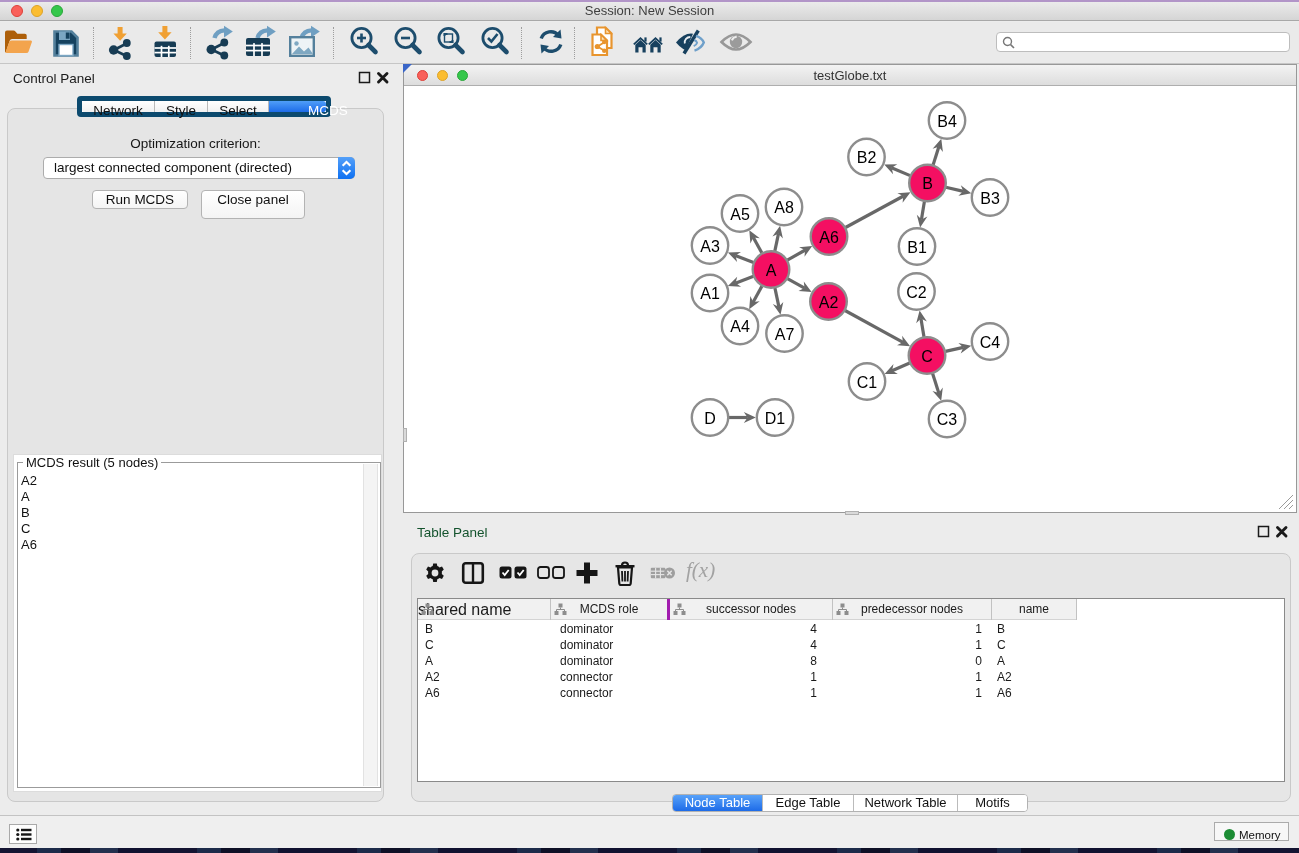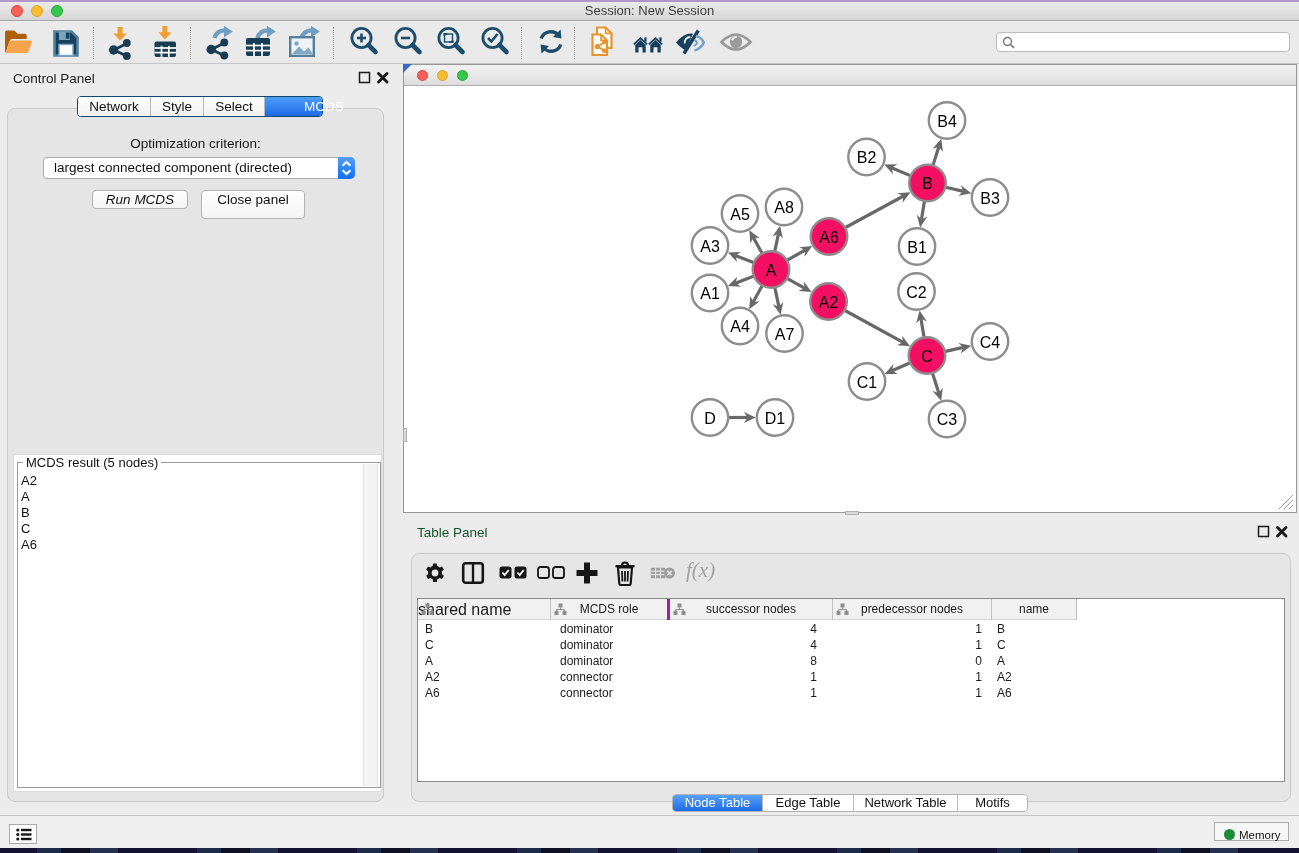--- a/index.html
+++ b/index.html
@@ -8,30 +8,30 @@
 #titlebar { left:0; top:0; width:1299px; height:21px; background:linear-gradient(#ebebeb,#d5d5d5); border-top:2px solid #b295c8; border-bottom:1px solid #a8a8a8; }
 .tl { border-radius:50%; width:12px; height:12px; top:5px; }
 #titletext { width:100%; text-align:center; top:3px; font-size:13px; color:#3e3e3e; }
 #toolbar { left:0; top:22px; width:1299px; height:42px; background:#eaeaea; border-bottom:1px solid #c6c6c6; }
 .sep { top:27px; width:0; height:32px; border-left:1px dotted #9d9d9d; }
 .ticon { top:24px; }
 #searchbox { left:996px; top:32px; width:294px; height:20px; background:#fff; border:1px solid #bdbdbd; border-radius:4px; }
 
 #cp-title { left:13px; top:71px; font-size:13.5px; color:#1c1c1c; }
 #cp-panel { left:7px; top:108px; width:377px; height:694px; background:#e5e5e5; border:1px solid #c9c9c9; border-radius:8px; }
-#cp-tabs { left:77px; top:96px; height:21px; display:flex; border:1px solid #0c4a6e; border-radius:4px; background:#fff; }
+#cp-tabs { left:77px; top:96px; height:21px; display:flex; border:5px solid #0c4a6e; border-radius:4px; background:#fff; }
 #cp-tabs .tab { font-size:13.5px; color:#111; text-align:center; line-height:19px; background:linear-gradient(#ffffff,#f1f1f1); border-right:1px solid #b9b9b9; }
 #cp-tabs .tab:first-child { border-radius:3px 0 0 3px; }
 #cp-tabs .tab:last-child { border-right:none; border-radius:0 3px 3px 0;padding-left:39px; }
 #cp-tabs .tab.sel { background:linear-gradient(#4f9ef9,#1d6be8); color:#fff; }
 #opt-label { left:7px; top:136px; width:377px; text-align:center; font-size:13.5px; color:#161616; }
 #dropdown { left:43px; top:157px; width:312px; height:22px; background:#fff; border:1px solid #acacac; border-radius:4px; font-size:13.5px; color:#111; line-height:20px; padding-left:10px; }
 #dd-btn { right:-1px; top:-1px; width:17px; height:22px; border-radius:0 5px 5px 0; background:linear-gradient(#54a0f9,#0d70f2); position:absolute; }
 .btn { background:linear-gradient(#ffffff,#f4f4f4); border:1px solid #b3b3b3; border-radius:4px; font-size:13.5px; color:#111; text-align:center; }
-#btn-run { left:92px; top:190px; width:96px; height:19px; line-height:17px;font-style:italic; }
+#btn-run { left:92px; top:190px; width:96px; height:19px; line-height:17px; }
 #btn-close { left:201px; top:190px; width:104px; height:29px; line-height:17px; }
 #result-box { left:13px; top:454px; width:369px; height:338px; background:#fff; border:1px solid #dcdcdc; }
 #result-field { left:17px; top:462px; width:364px; height:326px; border:1px solid #9b9b9b; }
 #result-legend { left:23px; top:455px; background:#fff; padding:0 3px; font-size:13px; color:#111; }
 .ritem { left:21px; font-size:13px; color:#111; }
 #result-scroll { left:363px; top:464px; width:15px; height:322px; background:#f4f4f4; border-left:1px solid #e2e2e2; border-right:1px solid #e2e2e2; }
 
 #netwin { left:403px; top:64px; width:894px; height:449px; border:1px solid #989898; background:#fff; }
 #net-titlebar { left:0; top:0; width:100%; height:21px; background:linear-gradient(#f3f3f3,#dddddd); border-bottom:1px solid #aeaeae; position:absolute; }
 #net-title { width:100%; text-align:center; top:3px; font-size:13px; color:#333; position:absolute; }
@@ -247,20 +247,21 @@
 <div class="abs ritem" style="top:521px">C</div>
 <div class="abs ritem" style="top:537px">A6</div>
 
 <div class="abs" id="netwin">
  <div id="net-titlebar"></div>
  <div class="abs" style="left:13px;top:5px;display:flex;gap:9px">
   <div class="tl" style="width:11px;height:11px;background:#f9605a;border:1px solid #dd4139"></div>
   <div class="tl" style="width:11px;height:11px;background:#fbbd30;border:1px solid #dda328"></div>
   <div class="tl" style="width:11px;height:11px;background:#35c74b;border:1px solid #2aa73a"></div>
  </div>
+ <div class="abs" id="net-title">testGlobe.txt</div>
  <svg class="abs" style="left:-1px;top:-1px" width="9" height="9" viewBox="0 0 9 9">
       <polygon points="0,0 9,0 0,9" fill="#3a66c8"></polygon>
     </svg>
  <svg class="abs" style="right:2px;bottom:2px" width="17" height="17" viewBox="0 0 17 17">
   <g stroke="#9b9b9b" stroke-width="1">
         <line x1="16" y1="2" x2="2" y2="16"></line>
         <line x1="16" y1="7" x2="7" y2="16"></line>
         <line x1="16" y1="12" x2="12" y2="16"></line>
       </g>
  </svg>

